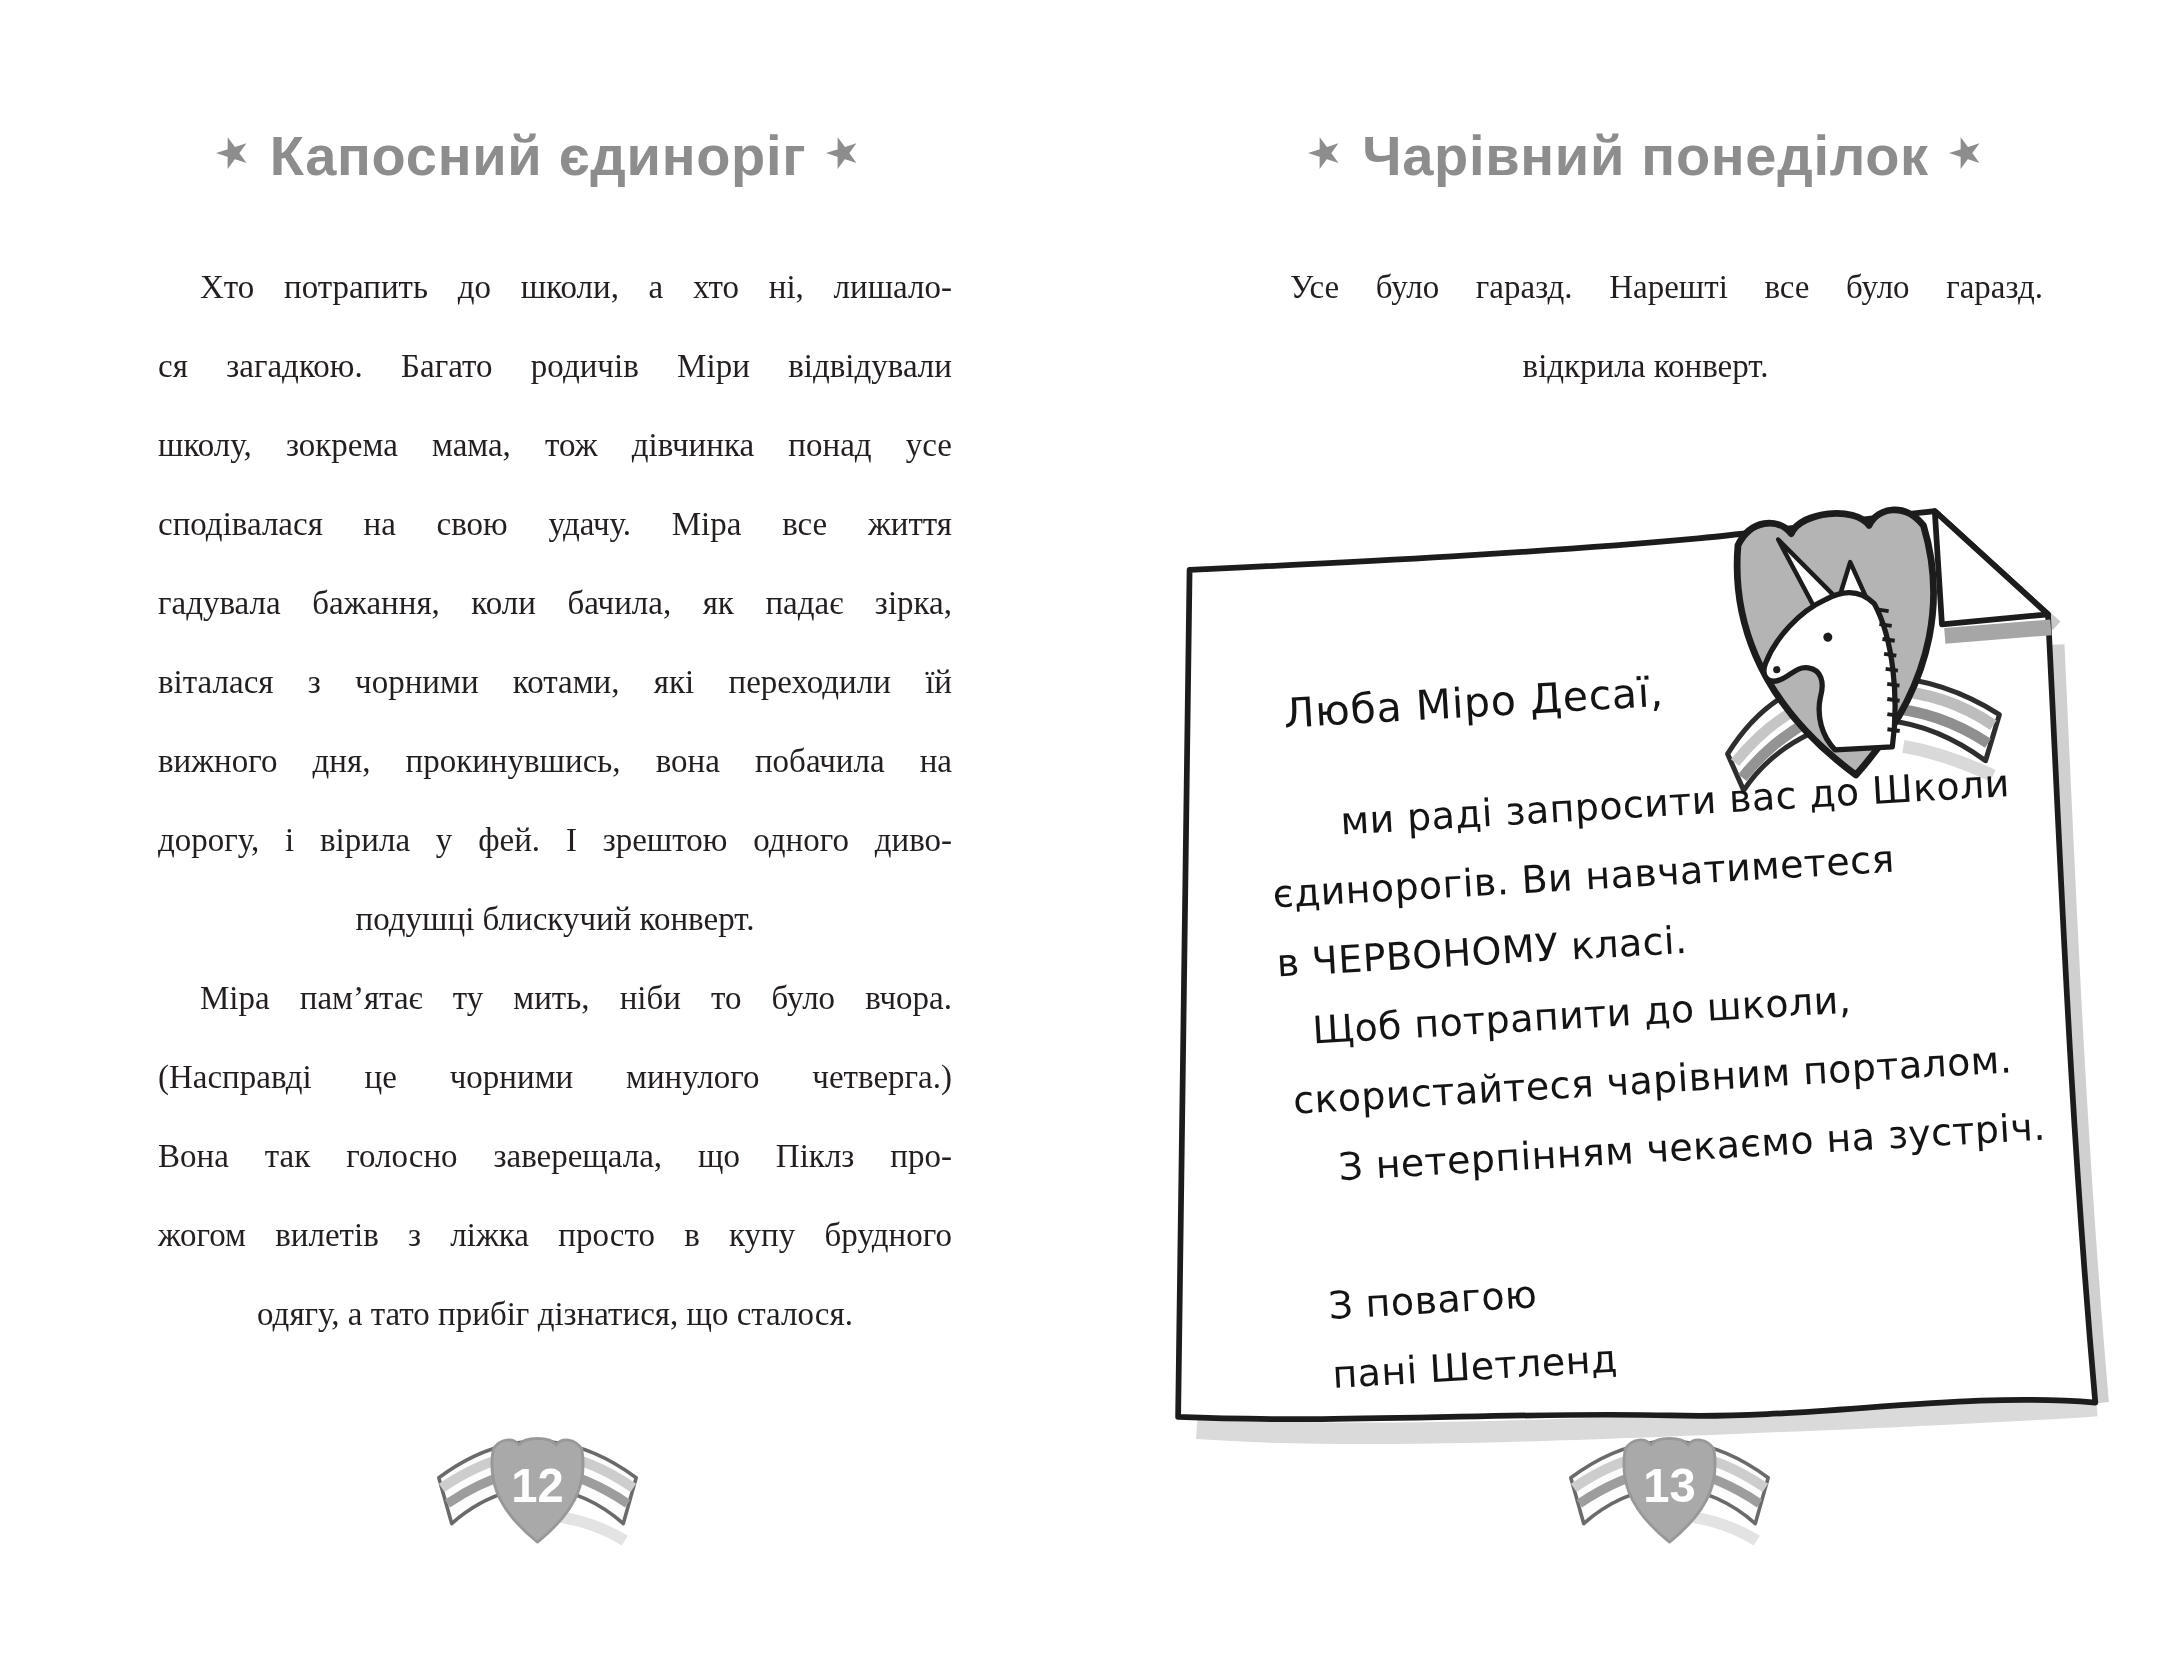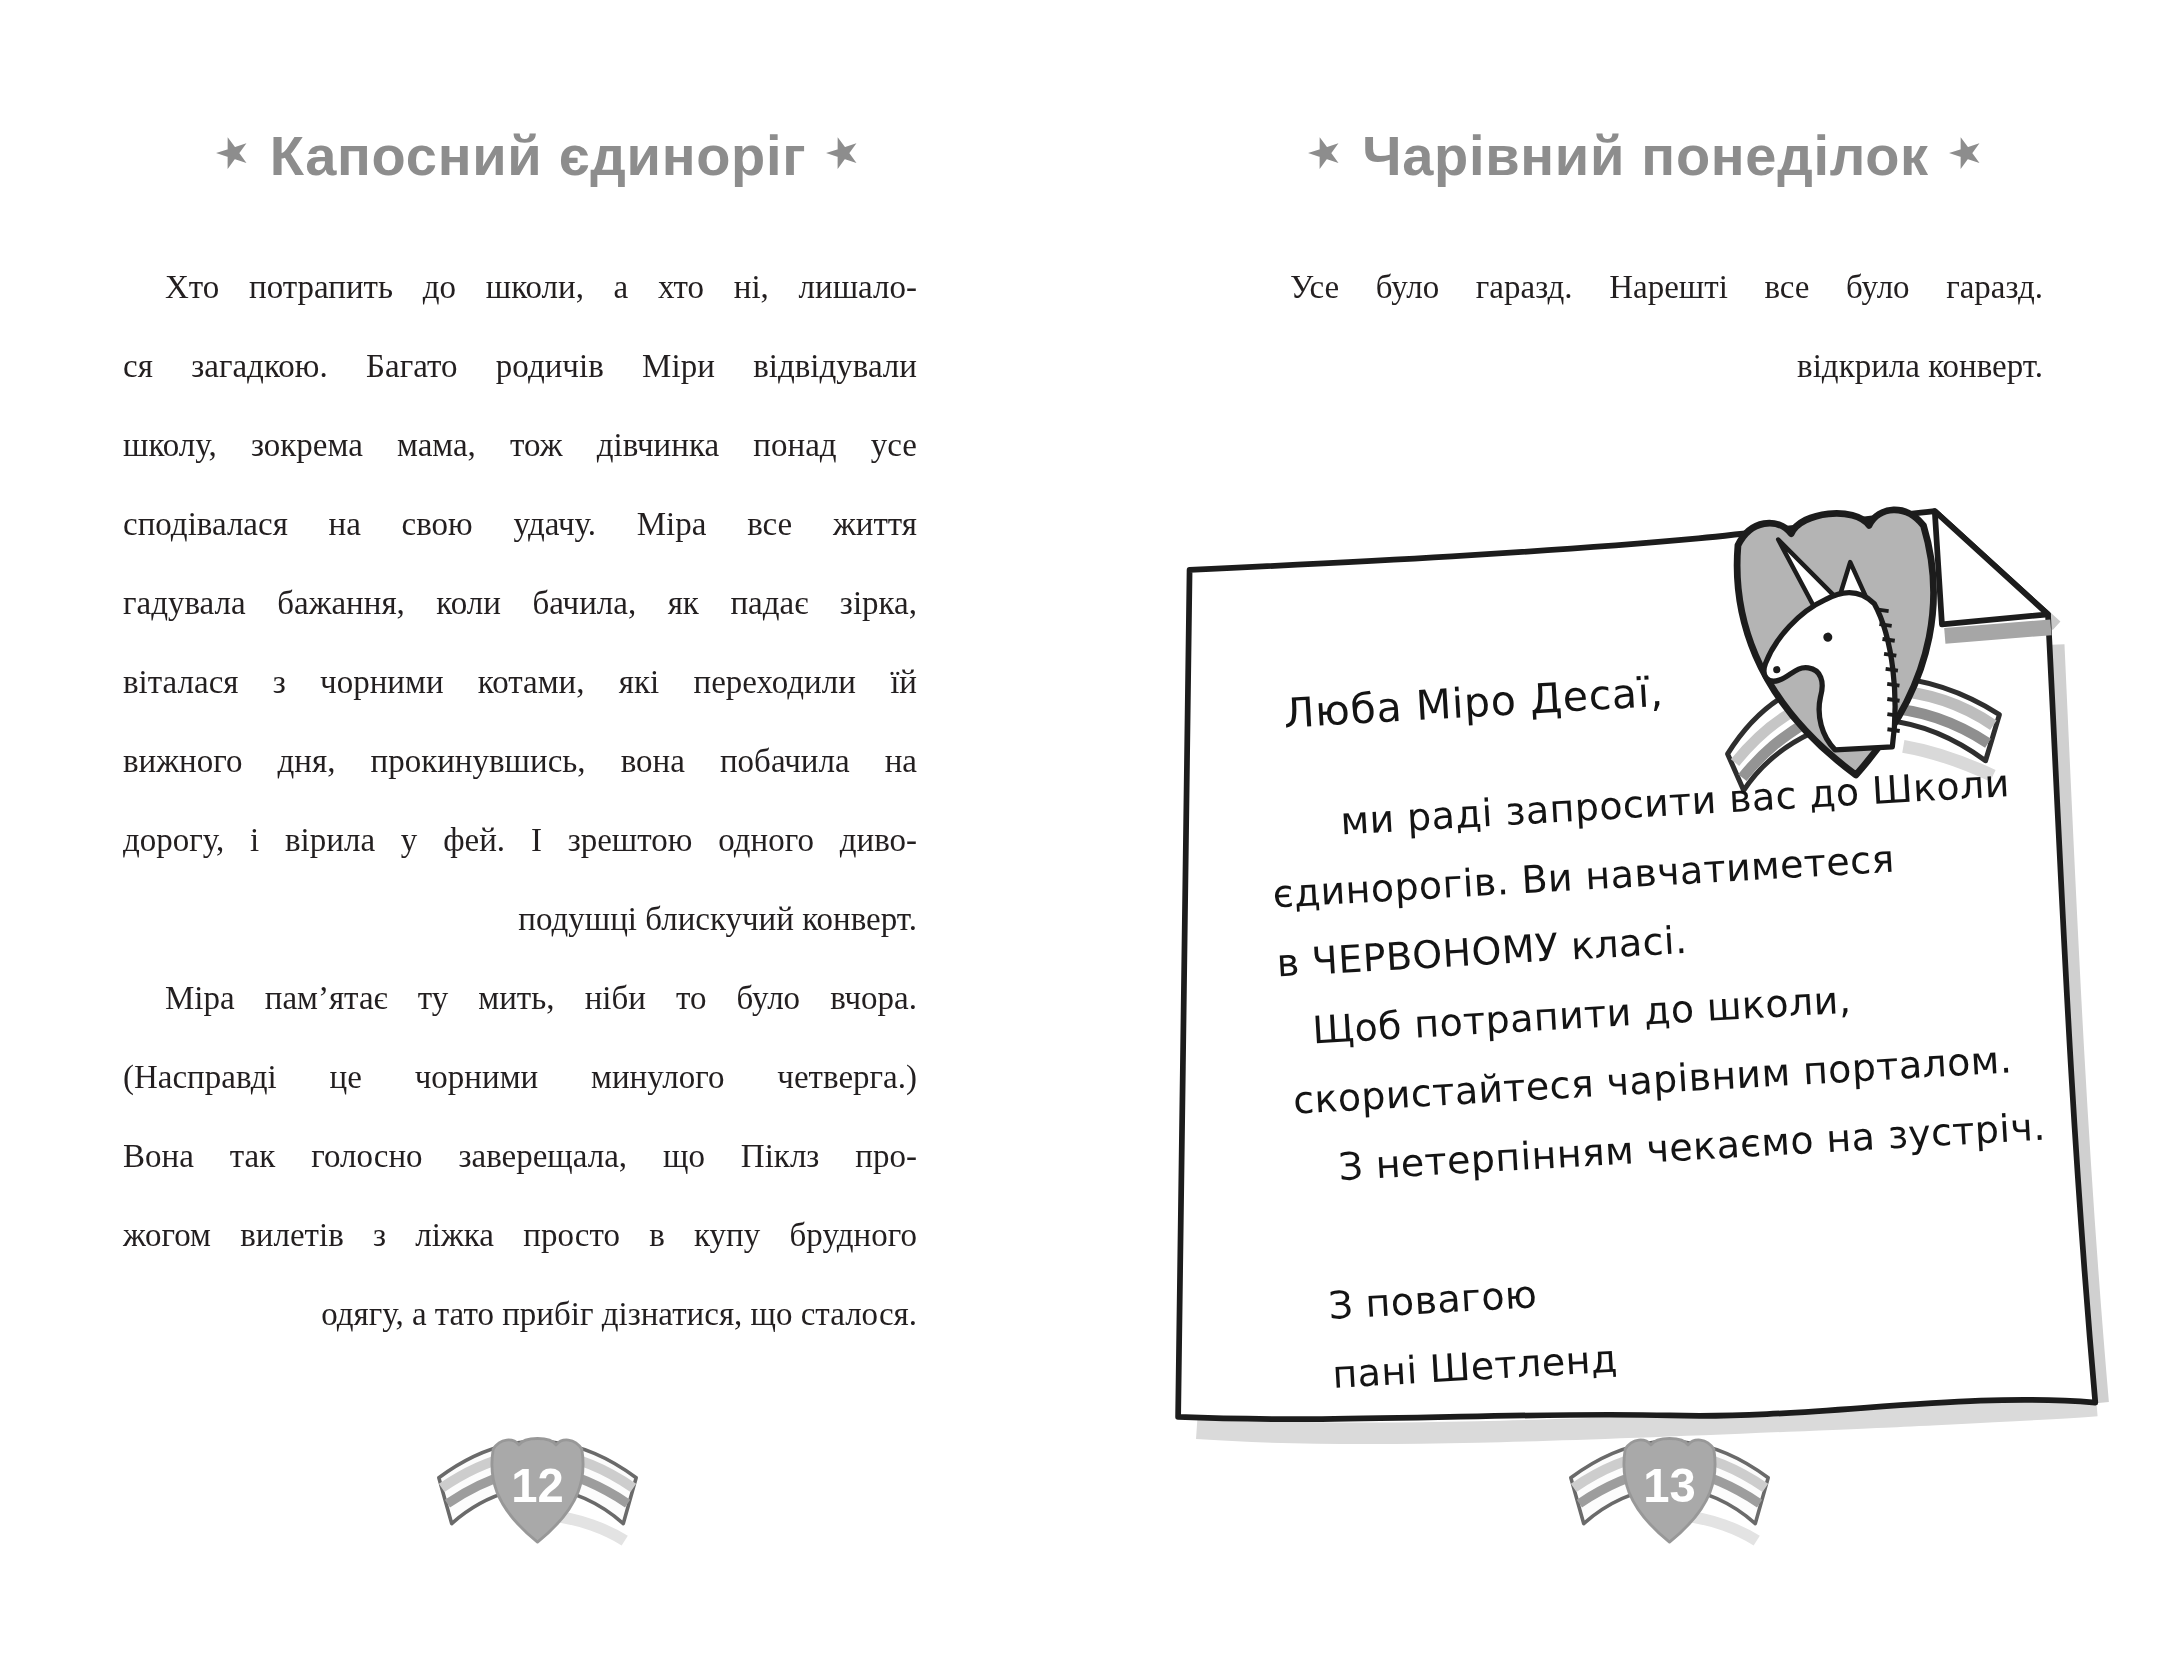--- a/index.html
+++ b/index.html
@@ -15,25 +15,25 @@
     font-size:56px;letter-spacing:0.7px;white-space:nowrap;
   }
   .chapter-title .star{
     display:inline-block;font-size:37px;vertical-align:10px;
     transform:rotate(-18deg);margin:0 20px;color:#8d8d8d;
   }
   .title-left{left:141px;width:794px;}
   .title-right{left:1248px;width:795px;}
   
   .text-col{position:absolute;width:794px;}
-  .col-left{left:123px;top:248px;}
+  .col-left{left:158px;top:248px;}
   .col-right{left:1248px;top:248px;width:795px;}
   .line{
     height:79px;line-height:79px;font-size:33px;color:#231f20;
-    text-align:right;
+    text-align:center;
   }
   .line.just{text-align:justify;text-align-last:justify;}
   .line.ind{text-indent:42px;}
   
   .letter{position:absolute;left:1168px;top:494px;width:946px;height:996px;}
   .letter svg{position:absolute;left:0;top:0;}
   .letter-text{
     position:absolute;left:92px;top:181px;width:813px;
     transform:rotate(-3.3deg);transform-origin:0 0;
     font-family:"DejaVu Sans", sans-serif;color:#141414;

